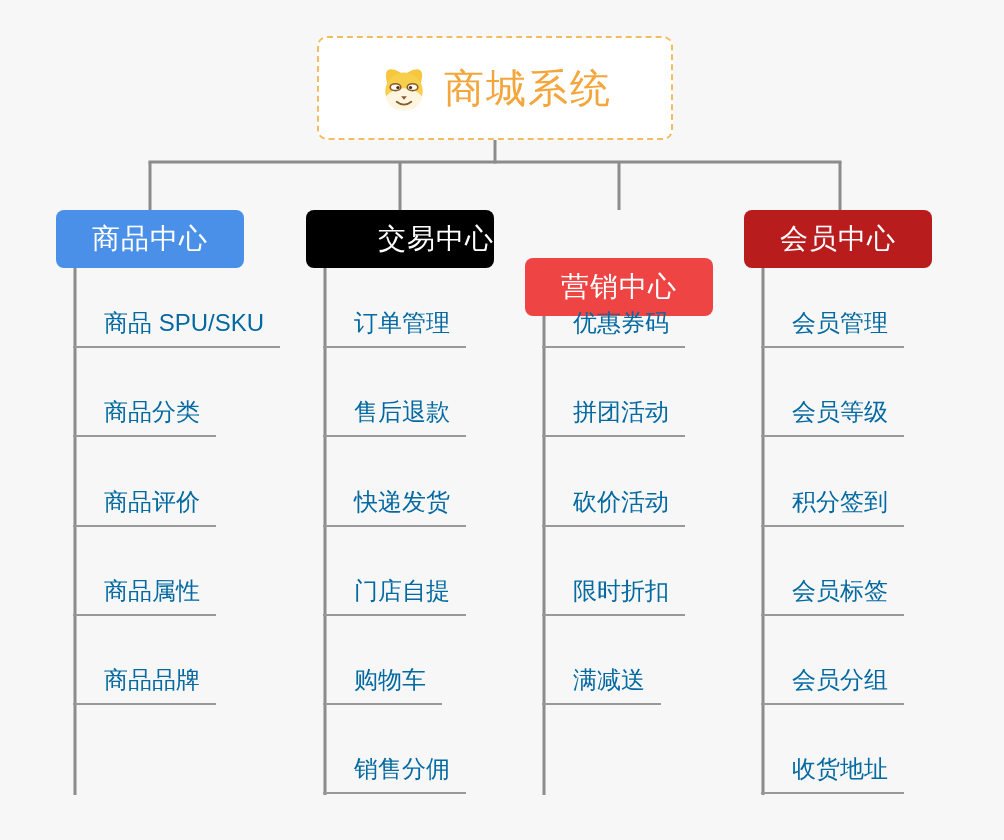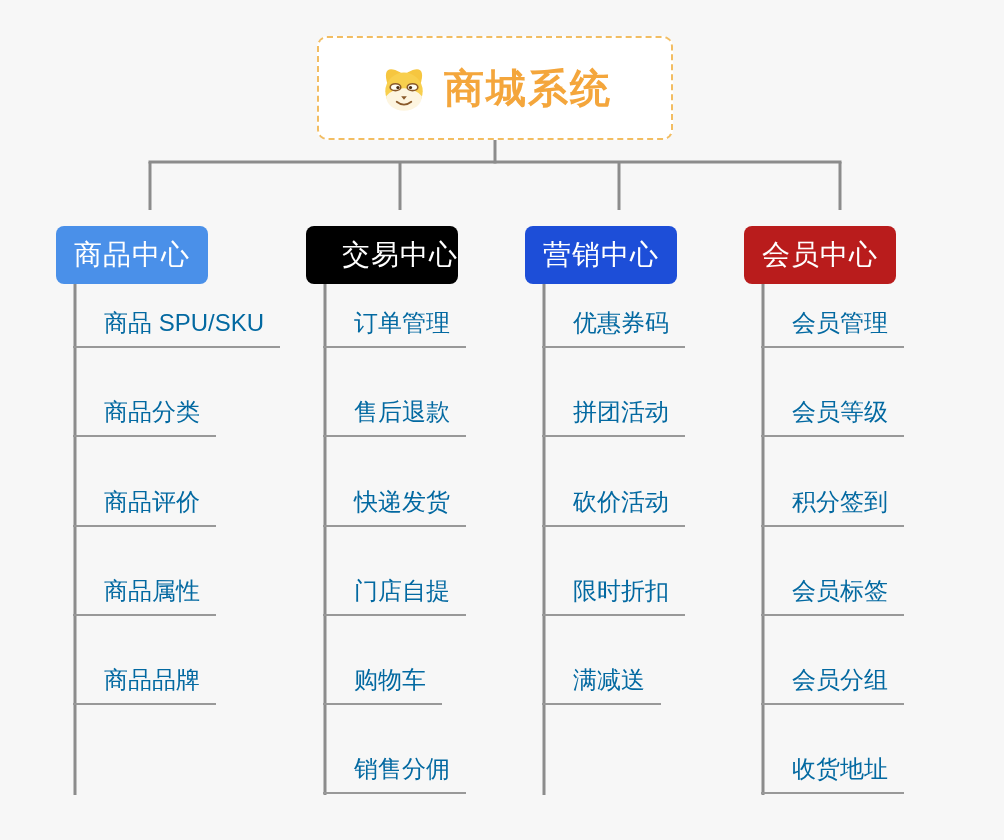--- a/index.html
+++ b/index.html
@@ -9,28 +9,27 @@
     background:#f7f7f7; overflow:hidden;
   }
   svg.connectors { position:absolute; left:0; top:0; width:1004px; height:840px; }
 
   
   .root-node {
     position:absolute; left:317px; top:36px; width:356px; height:104px;
     background:#ffffff; border:2px dashed #f2bd62; border-radius:10px;
     box-sizing:border-box; display:flex; align-items:center; justify-content:center;
     gap:14px;
-    font-weight:bold;
   }
   .root-title { font-size:40px; color:#f4a63c; letter-spacing:2px; }
   .dog-icon { width:52px; height:52px; flex:0 0 auto; }
 
   
   .branch-node {
-    position:absolute; top:226px; width:152px; height:58px;
+    position:absolute; top:210px; width:188px; height:58px;
     border-radius:8px; color:#ffffff; font-size:28px;
     display:flex; align-items:center; justify-content:center;
     letter-spacing:1px;
   }
   .branch-1 { left:56px; }
   .branch-2 { left:306px; }
   .branch-3 { left:525px; }
   .branch-4 { left:744px; }
 
   
@@ -86,21 +85,21 @@
     </svg>
     <span class="root-title">商城系统</span>
   </div>
 
   <div class="branch-node branch-1" style="background-color: rgb(74, 144, 233);">
     <span>商品中心</span>
   </div>
   <div class="branch-node branch-2" style="background-color: #000000; justify-content: flex-end;">
     <span>交易中心</span>
   </div>
-  <div class="branch-node branch-3" style="background-color: #1d4ed8;">
+  <div class="branch-node branch-3" style="background-color: #ef4444; margin-top: 48px;">
     <span>营销中心</span>
   </div>
   <div class="branch-node branch-4" style="background-color: #b91c1c;">
     <span>会员中心</span>
   </div>
 
   <div class="leafcol leafcol-1">
     <div class="leafrow">
         <div class="leaf">商品 SPU/SKU</div>
       </div>

